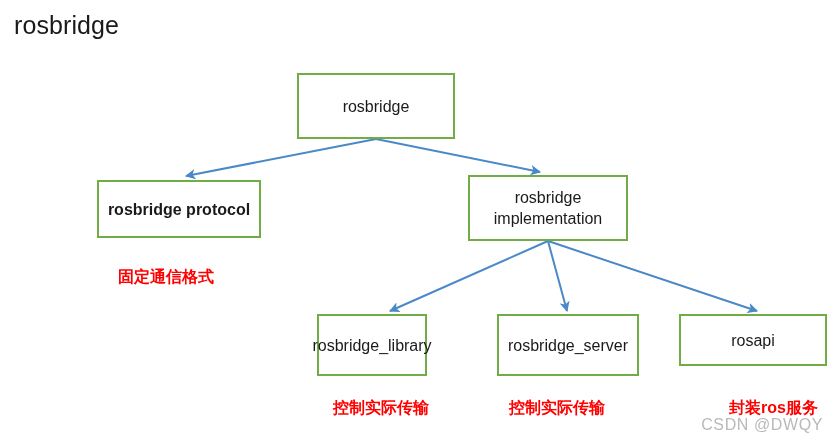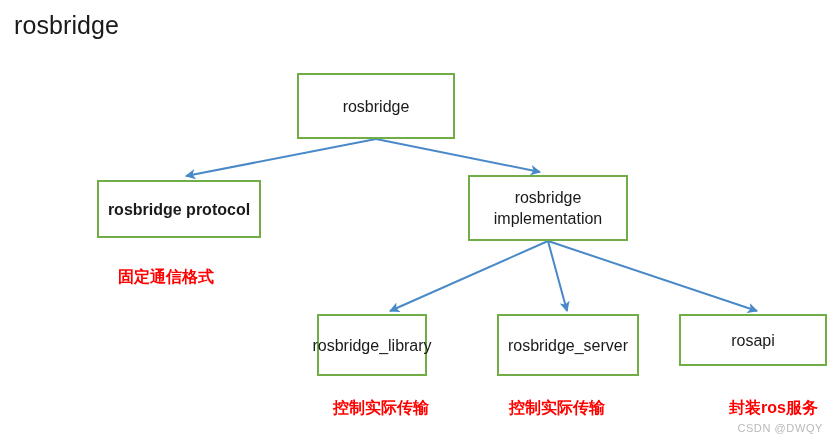--- a/index.html
+++ b/index.html
@@ -58,21 +58,21 @@
     line-height: 20px;
     font-weight: bold;
     white-space: nowrap;
     text-align: center;
   }
   #watermark {
     position: absolute;
     right: 8px;
     bottom: 7px;
     color: #b9b9b9;
-    font-size: 11px;
+    font-size: 16px;
     letter-spacing: 0.6px;
     white-space: nowrap;
   }
 </style>
 </head>
 <body>
 
 <div id="canvas">
 
   <div id="page-title">rosbridge</div>

